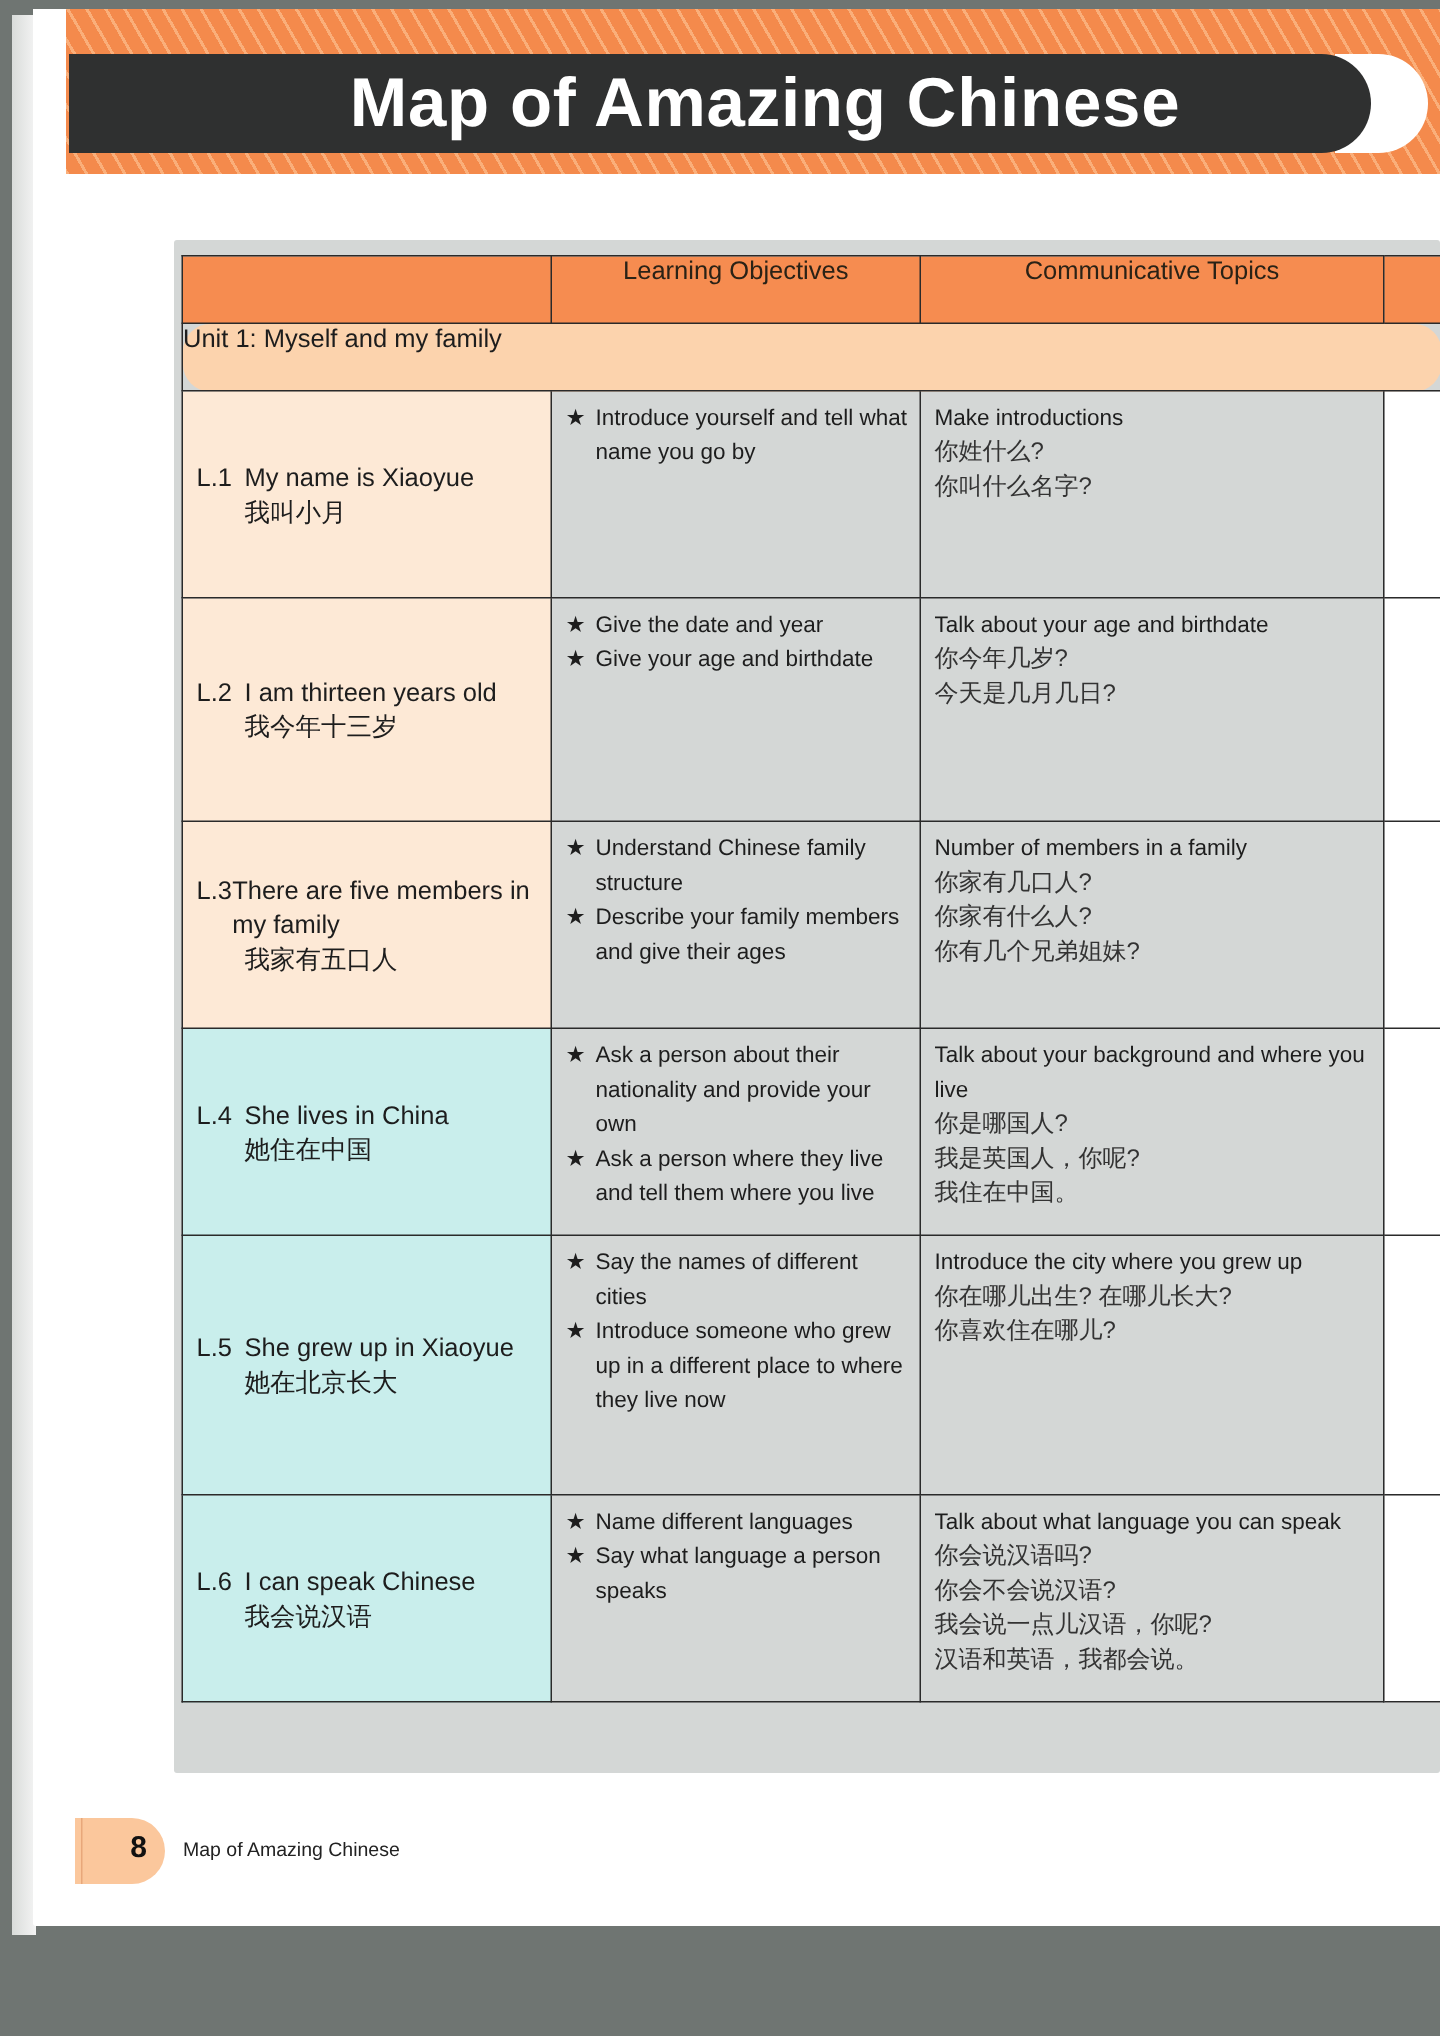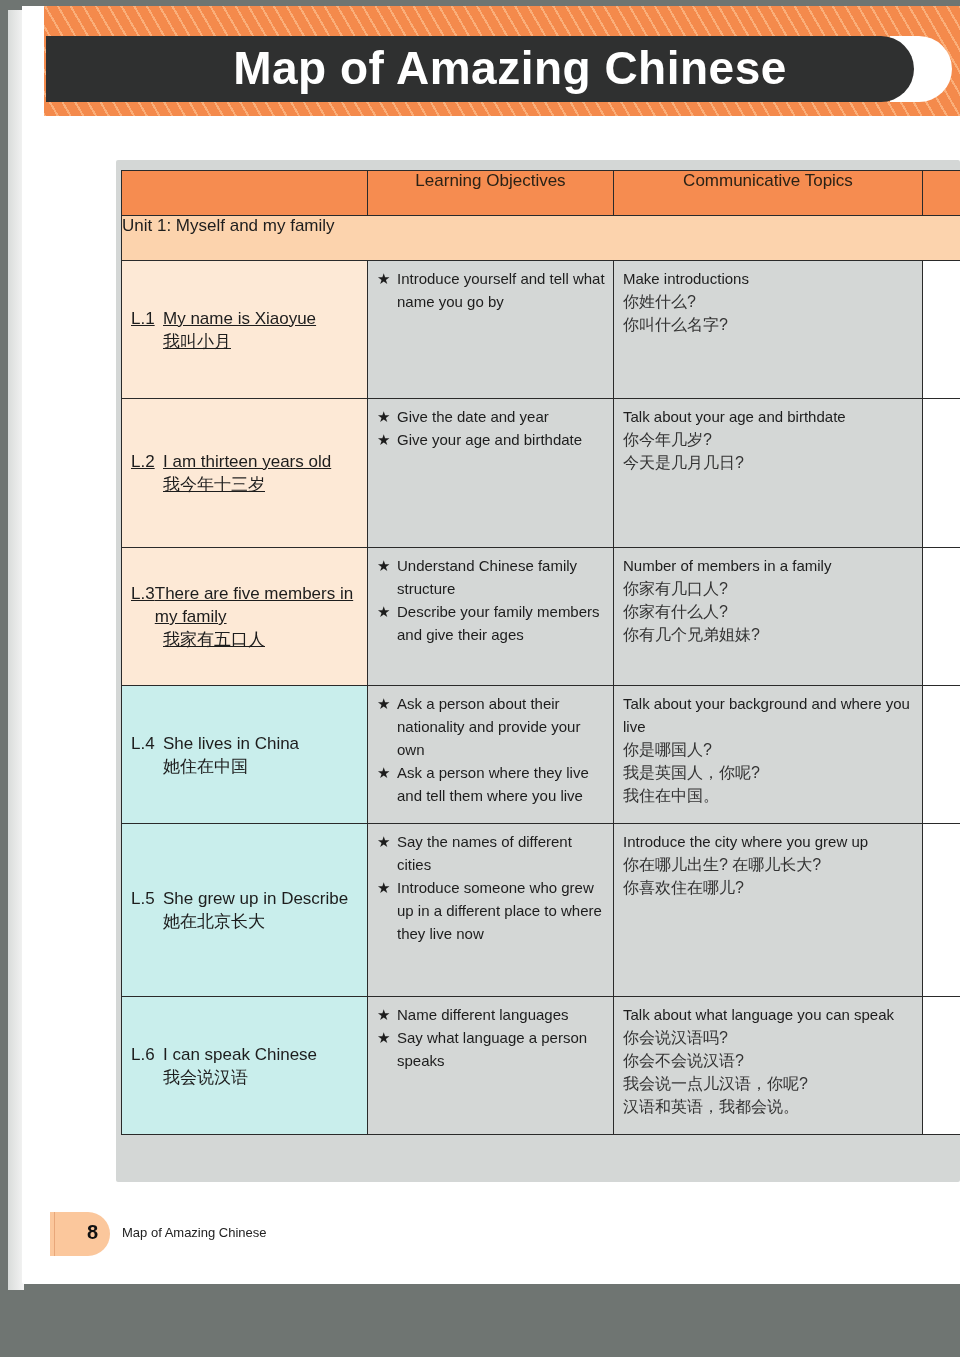--- a/index.html
+++ b/index.html
@@ -48,23 +48,23 @@
     font-size: 16px; color: #1d1d1d;
   }
   table.map td, table.map th {
     border: 1.5px solid #2a2a2a; vertical-align: top; padding: 0;
   }
   col.c1 { width: 246px; } col.c2 { width: 246px; } col.c3 { width: 309px; } col.c4 { width: 38px; }
   .hdr th {
     background: #f68c50; height: 44px; font-weight: normal; font-size: 17px;
     color: #2a2216; vertical-align: middle; text-align: center;
   }
-  .unit1 td { background: #fcd3ad; height: 44px; vertical-align: middle; font-size: 17px; padding-left: 9px; }
+  .unit1 td { background: #fcd3ad; height: 44px; vertical-align: middle; font-size: 17px; padding-left: 9px; border-radius: 18px; }
   .unit2 td { background: #86d3cd; height: 44px; vertical-align: middle; font-size: 17px; padding-left: 9px; }
-  .lesson-o { background: #fde9d6; text-decoration: underline; }
+  .lesson-o { background: #fde9d6; }
   .lesson-b { background: #c9eeec; }
   td.lesson { vertical-align: middle !important; padding: 0 8px 0 9px !important; font-size: 17px; line-height: 23px; }
   .lesson .num { display: inline-block; width: 32px; }
   .lesson .en-wrap { display: flex; }
   .lesson .cn { padding-left: 32px; }
   td.obj { padding: 6px 6px 0 9px !important; font-size: 15px; line-height: 23px; }
   .obj-item { display: flex; }
   .star { width: 20px; flex: none; font-size: 15px; }
   td.topic { padding: 6px 6px 0 9px !important; font-size: 15px; line-height: 23px; }
   .cn-line { font-size: 16px; color: #333; }
@@ -215,21 +215,21 @@
       <div class="cn-line">我是英国人，你呢?</div>
       <div class="cn-line">我住在中国。</div>
     </td>
     <td class="blank"></td>
   </tr>
 
   <tr style="height:173px">
     <td class="lesson lesson-b">
       <div class="en-wrap">
             <span class="num">L.5</span>
-            <span>She grew up in Describe</span>
+            <span>She grew up in Xiaoyue</span>
           </div>
       <div class="cn">她在北京长大</div>
     </td>
     <td class="obj">
       <div class="obj-item">
             <span class="star">★</span>
             <span>Say the names of different cities</span>
           </div>
       <div class="obj-item">
             <span class="star">★</span>

